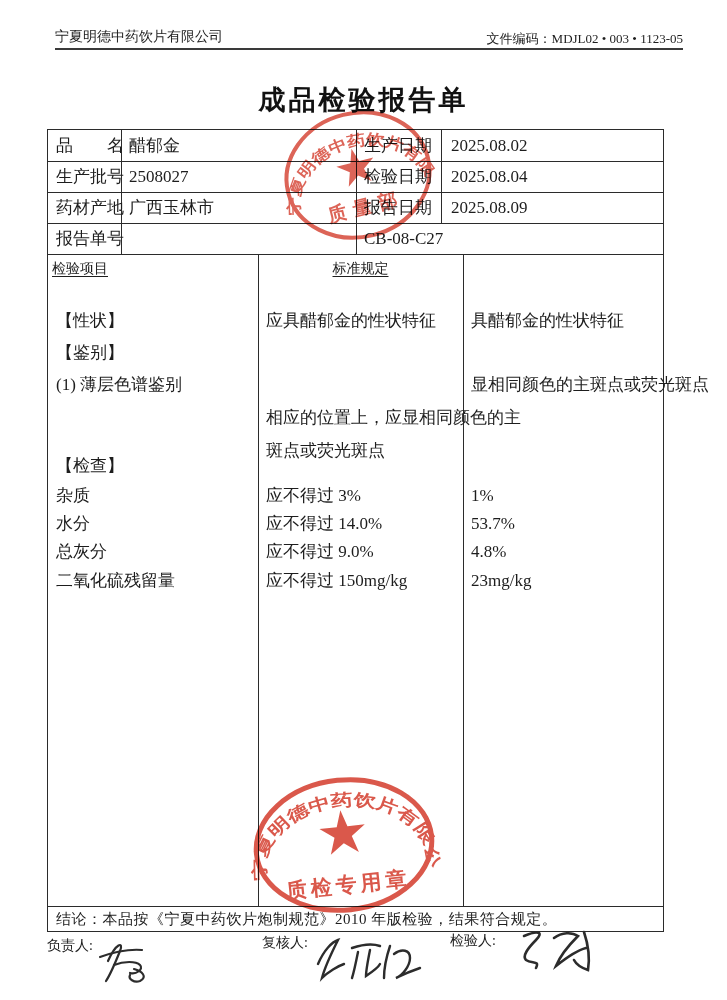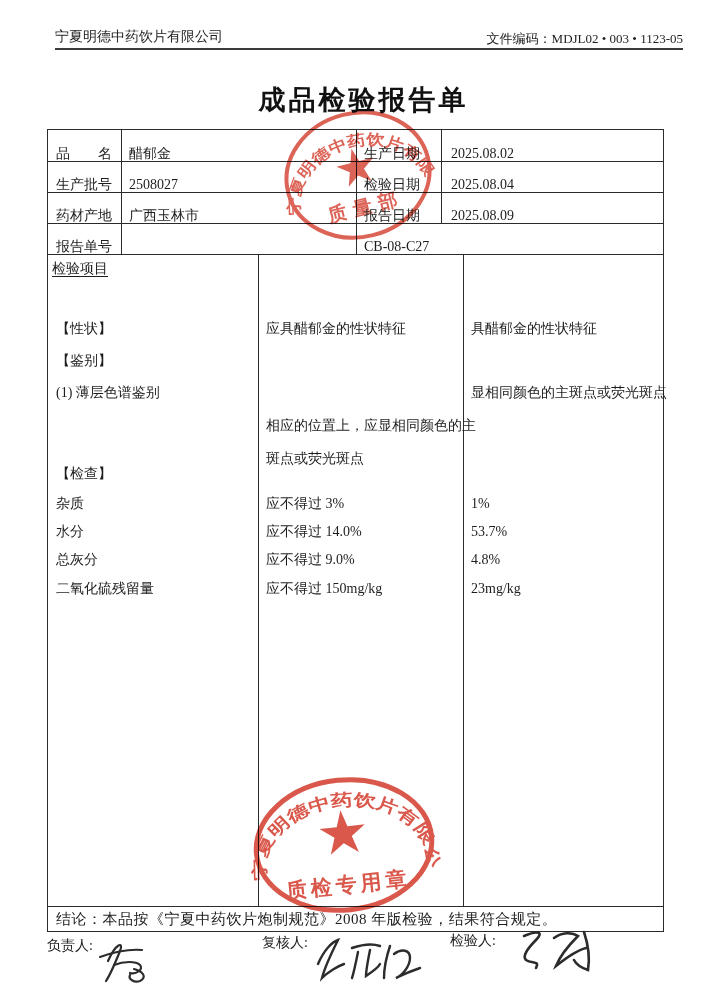--- a/index.html
+++ b/index.html
@@ -7,21 +7,21 @@
         font-family:"Liberation Serif","DejaVu Serif",serif;color:#1d1d1d;}
   .abs{position:absolute;}
   .t14{font-size:14px;line-height:17px;white-space:nowrap;}
   .t13{font-size:13px;white-space:nowrap;}
   .hdr-rule{position:absolute;left:55px;width:628px;top:48px;border-bottom:2px solid #3a3a3a;}
   .title{position:absolute;left:0;right:0;top:82px;text-align:center;
          font-size:27px;font-weight:bold;letter-spacing:3px;color:#111;}
   .tbl{position:absolute;left:47px;top:129px;width:615px;height:801px;border:1px solid #2b2b2b;}
   .hline{position:absolute;left:0;width:100%;height:0;border-top:1px solid #2b2b2b;}
   .vline{position:absolute;width:0;border-left:1px solid #2b2b2b;}
-  .cell{position:absolute;font-size:14px;line-height:18px;white-space:nowrap;margin-top:8px;}
+  .cell{position:absolute;font-size:17px;line-height:18px;white-space:nowrap;}
   .colhead{position:absolute;font-size:14px;text-decoration:underline;text-underline-offset:3px;}
   .center{text-align:center;}
   .conclusion{position:absolute;left:8px;top:780px;font-size:15px;white-space:nowrap;letter-spacing:0.5px;}
   .sig-label{position:absolute;font-size:14px;white-space:nowrap;}
   .stamp{position:absolute;mix-blend-mode:multiply;}
   .stamp text{font-family:"Liberation Serif","DejaVu Serif",serif;font-weight:bold;}
 </style>
 </head>
 <body>
 
@@ -59,20 +59,21 @@
 
     <div class="cell" style="left:8px;top:69px;">药材产地</div>
     <div class="cell" style="left:81px;top:69px;">广西玉林市</div>
     <div class="cell" style="left:316px;top:69px;">报告日期</div>
     <div class="cell" style="left:403px;top:69px;">2025.08.09</div>
 
     <div class="cell" style="left:8px;top:100px;">报告单号</div>
     <div class="cell" style="left:316px;top:100px;">CB-08-C27</div>
 
     <div class="colhead" style="left:4px;top:130px;">检验项目</div>
+    <div class="colhead center" style="left:210px;width:205px;top:130px;">标准规定</div>
 
     <div class="cell" style="left:8px;top:182px;">【性状】</div>
     <div class="cell" style="left:218px;top:182px;">应具醋郁金的性状特征</div>
     <div class="cell" style="left:423px;top:182px;">具醋郁金的性状特征</div>
 
     <div class="cell" style="left:8px;top:214px;">【鉴别】</div>
 
     <div class="cell" style="left:8px;top:246px;">(1) 薄层色谱鉴别</div>
     <div class="cell" style="left:218px;top:279px;">相应的位置上，应显相同颜色的主</div>
     <div class="cell" style="left:218px;top:312px;">斑点或荧光斑点</div>
@@ -89,21 +90,21 @@
     <div class="cell" style="left:423px;top:385px;">53.7%</div>
 
     <div class="cell" style="left:8px;top:413px;">总灰分</div>
     <div class="cell" style="left:218px;top:413px;">应不得过 9.0%</div>
     <div class="cell" style="left:423px;top:413px;">4.8%</div>
 
     <div class="cell" style="left:8px;top:442px;">二氧化硫残留量</div>
     <div class="cell" style="left:218px;top:442px;">应不得过 150mg/kg</div>
     <div class="cell" style="left:423px;top:442px;">23mg/kg</div>
 
-    <div class="conclusion">结论：本品按《宁夏中药饮片炮制规范》2008 年版检验，结果符合规定。</div>
+    <div class="conclusion">结论：本品按《宁夏中药饮片炮制规范》2010 年版检验，结果符合规定。</div>
   </div>
 
   <div class="sig-label" style="left:47px;top:937px;">负责人:</div>
   <div class="sig-label" style="left:262px;top:934px;">复核人:</div>
   <div class="sig-label" style="left:450px;top:932px;">检验人:</div>
 
   <svg class="abs" style="left:90px;top:935px;" width="85" height="55" viewBox="0 0 85 55">
     <g fill="none" stroke="#2c2c2c" stroke-width="2.2" stroke-linecap="round">
       <path d="M18,26 C26,8 34,6 30,16 C26,26 20,40 16,46"></path>
       <path d="M10,22 C24,17 40,14 52,15"></path>

